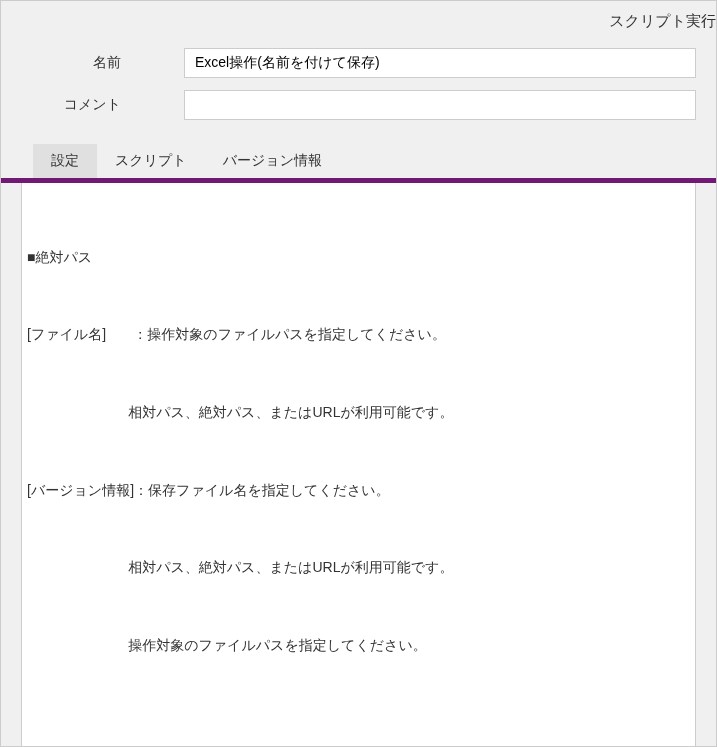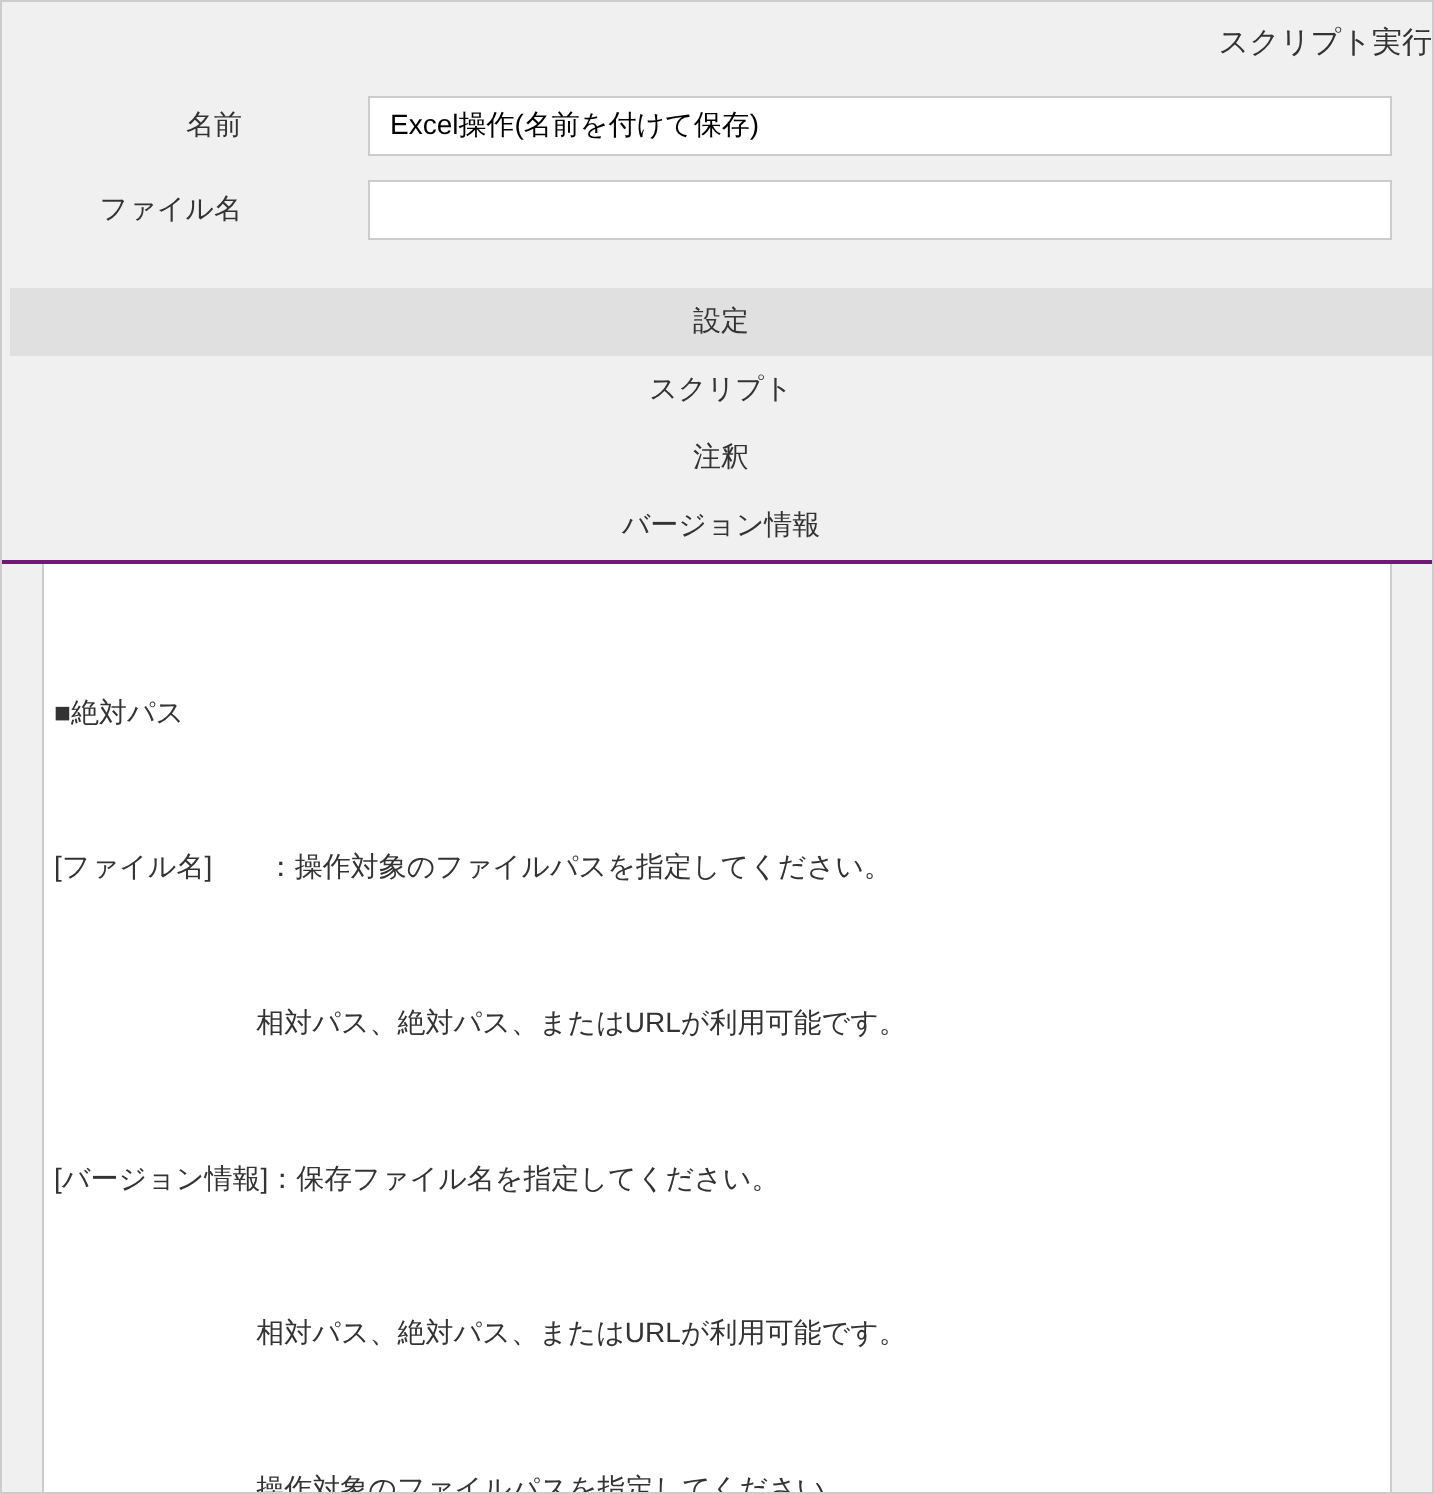--- a/index.html
+++ b/index.html
@@ -37,23 +37,22 @@
       padding: 6px 10px;
       border: 1px solid #ccc;
       font-size: 14px;
       font-family: inherit;
       background: #fff;
       margin-left: 48px;
     }
     .tabs {
       display: flex;
       margin-top: 18px;
-      padding-left: 4px;
-      border-bottom: 2px solid #701a75;
-      flex-direction: column;
+      padding-left: 32px;
+      border-bottom: 5px solid #701a75;
     }
     .tab {
       padding: 8px 18px;
       cursor: pointer;
       color: #333;
       background: transparent;
       border: none;
       font-size: 14px;
       font-family: inherit;
     }
@@ -79,28 +78,27 @@
 <body>
 
 <div class="dialog-title">スクリプト実行</div>
 
 <div class="form-row">
   <div class="form-label">名前</div>
   <input class="form-input" type="text" value="Excel操作(名前を付けて保存)" style="">
 </div>
 
 <div class="form-row">
-  <div class="form-label">ファイル名</div>
+  <div class="form-label">コメント</div>
   <input class="form-input" type="text" value="" style="">
 </div>
 
 <div class="tabs">
   <button class="tab active">設定</button>
   <button class="tab">スクリプト</button>
-  <button class="tab">注釈</button>
   <button class="tab">バージョン情報</button>
 </div>
 
 <div class="settings-panel">
   <div class="settings-text">
     <div>■絶対パス</div>
     <div>[ファイル名]       ：操作対象のファイルパスを指定してください。</div>
     <div>                          相対パス、絶対パス、またはURLが利用可能です。</div>
     <div>[バージョン情報]：保存ファイル名を指定してください。</div>
     <div>                          相対パス、絶対パス、またはURLが利用可能です。</div>

